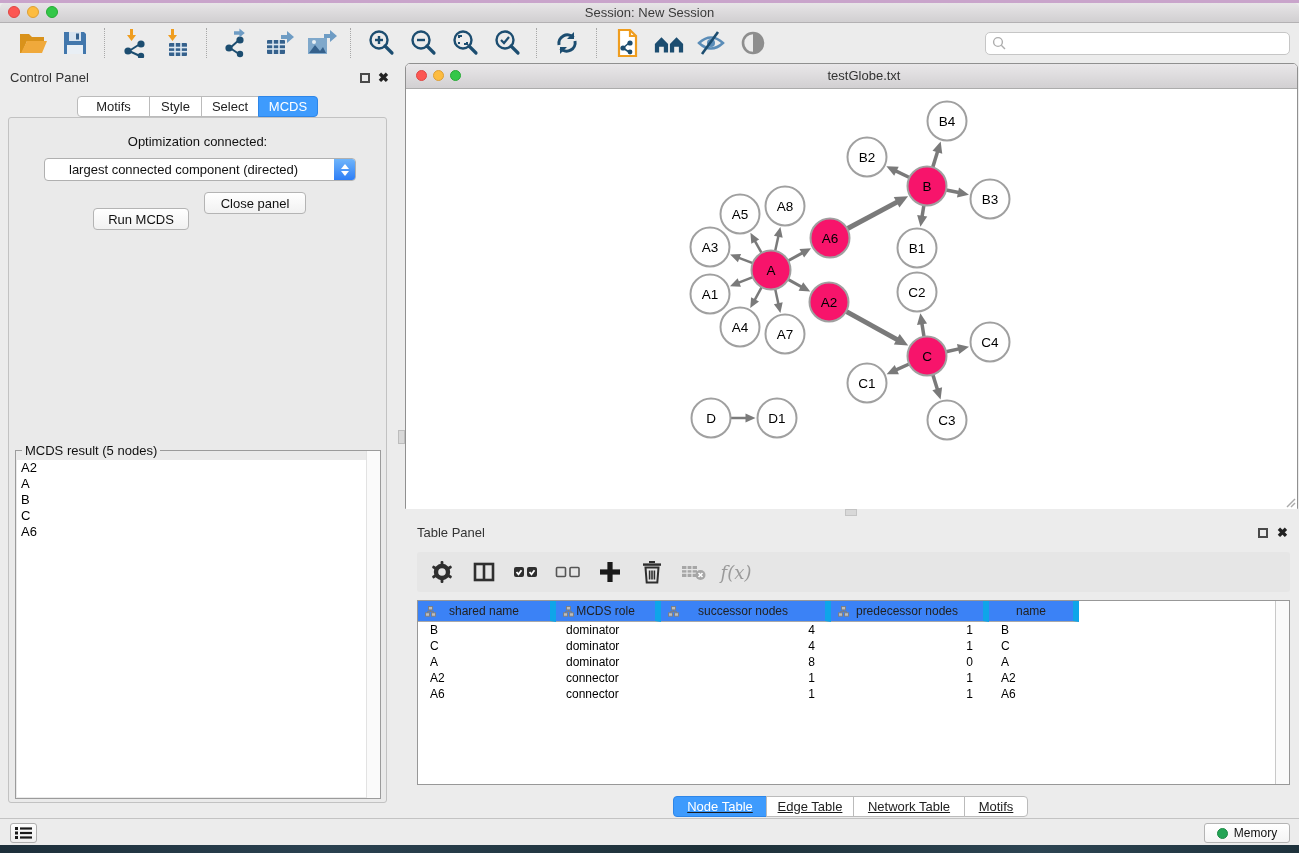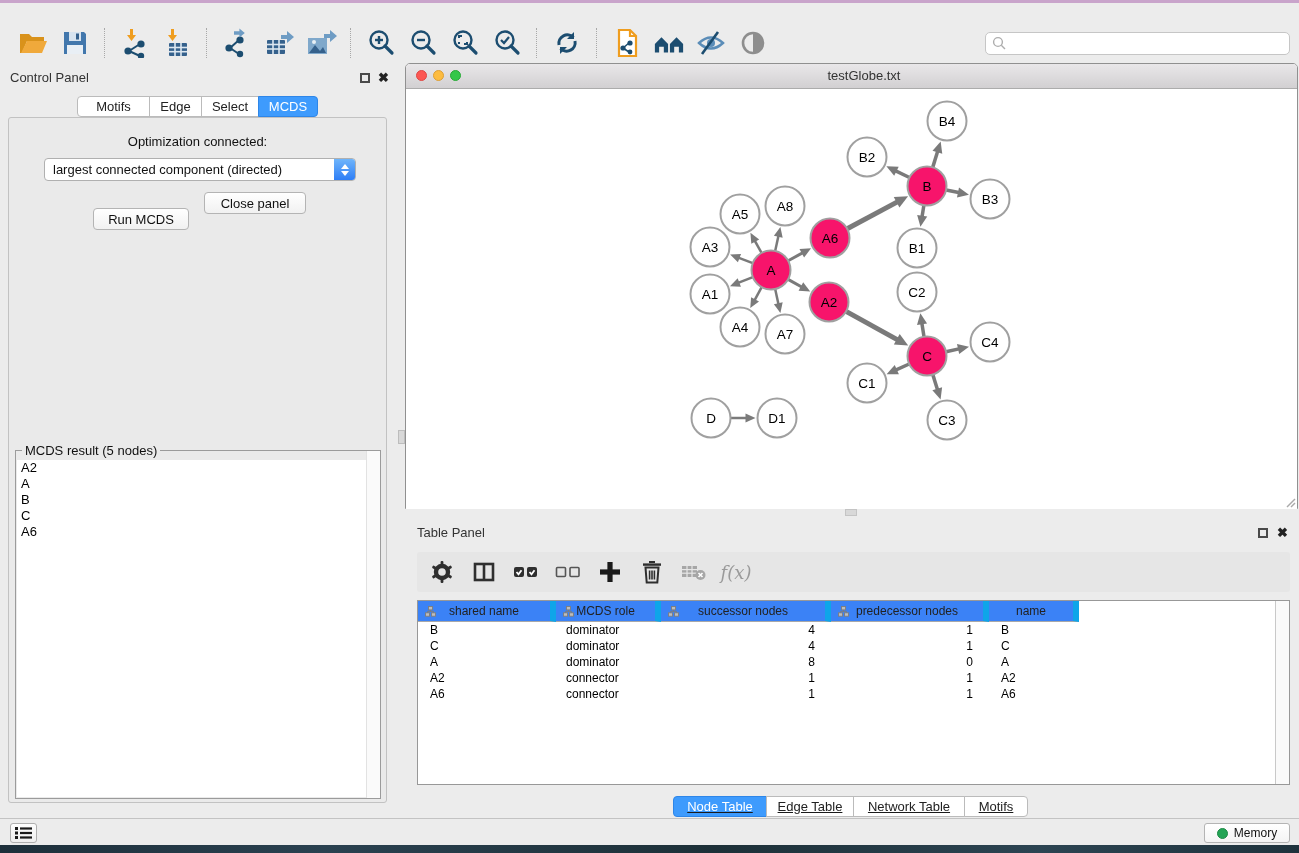--- a/index.html
+++ b/index.html
@@ -39,21 +39,21 @@
   .tab{height:21px;box-sizing:border-box;border:1px solid #BBB;background:#fff;
     font-size:13px;color:#222;display:flex;align-items:center;justify-content:center;margin-left:-1px;}
   .tab:first-child{border-radius:4px 0 0 4px;margin-left:0;}
   .tab:last-child{border-radius:0 4px 4px 0;}
   .tab.active{background:#3E9BFD;border-color:#2E86E8;color:#fff;}
   .cp-content{position:absolute;left:8px;top:55px;width:379px;height:686px;background:#EAEAEA;
     border:1px solid #C2C2C2;border-radius:3px;box-sizing:border-box;}
   .opt-label{position:absolute;left:0;right:0;top:16px;text-align:center;font-size:13px;color:#111;}
   .dropdown{position:absolute;left:35px;top:40px;width:312px;height:23px;background:#fff;
     border:1px solid #B0B0B0;border-radius:4px;box-sizing:border-box;display:flex;align-items:center;}
-  .dropdown .dd-text{flex:1;padding-left:8px;font-size:13px;color:#111;white-space:nowrap;overflow:hidden;}
+  .dropdown .dd-text{flex:1;padding-left:24px;font-size:13px;color:#111;white-space:nowrap;overflow:hidden;}
   .dd-stepper{width:21px;height:21px;border-radius:0 3px 3px 0;
     background:linear-gradient(#6FB5FB,#2E7EF6);display:flex;flex-direction:column;
     align-items:center;justify-content:center;gap:2px;}
   .dd-stepper .tri-up{width:0;height:0;border-left:4px solid transparent;border-right:4px solid transparent;border-bottom:5px solid #fff;}
   .dd-stepper .tri-down{width:0;height:0;border-left:4px solid transparent;border-right:4px solid transparent;border-top:5px solid #fff;}
   .mac-btn{position:absolute;height:22px;background:linear-gradient(#FFF,#F1F1F1);
     border:1px solid #B4B4B4;border-radius:4px;box-sizing:border-box;font-size:13px;color:#111;
     display:flex;align-items:center;justify-content:center;}
   .btn-run{left:84px;top:90px;width:96px;}
   .btn-close-panel{left:195px;top:74px;width:102px;}
@@ -107,20 +107,28 @@
   .memory-btn{position:absolute;right:9px;top:4px;width:86px;height:20px;background:linear-gradient(#FFFFFF,#F4F4F4);
     border:1px solid #B4B4B4;border-radius:3px;box-sizing:border-box;display:flex;align-items:center;justify-content:center;gap:6px;font-size:12px;color:#111;}
   .memory-dot{width:11px;height:11px;border-radius:50%;background:#23A455;border:1px solid #1D8A46;box-sizing:border-box;}
 </style>
 </head>
 <body>
 
 <div class="screen">
   <div class="desktop-top"></div>
 
+  <div class="titlebar">
+    <div class="lights">
+      <span class="light red"></span>
+      <span class="light yellow"></span>
+      <span class="light green"></span>
+    </div>
+    <div class="title">Session: New Session</div>
+  </div>
 
   <div class="toolbar">
     <span class="tb-icon">
       <svg width="30" height="28" viewBox="0 0 30 28">
           <path d="M2 5 h9 l3 3 h12 v4 H9 L4 24 H2 z" fill="#D9921B"></path>
           <path d="M9 12 h20 l-5 12 H3 z" fill="#F0A93B"></path>
         </svg>
     </span>
     <span class="tb-icon">
       <svg width="28" height="28" viewBox="0 0 28 28">
@@ -272,21 +280,21 @@
     </div>
   </div>
 
   <div class="control-panel">
     <div class="cp-title">Control Panel</div>
     <span class="float-btn cp-float"></span>
     <span class="close-btn cp-close">✖</span>
 
     <div class="tabs cp-tabs">
       <div class="tab" style="width:73px">Motifs</div>
-      <div class="tab" style="width:53px">Edge</div>
+      <div class="tab" style="width:53px">Style</div>
       <div class="tab" style="width:58px">Select</div>
       <div class="tab active" style="width:60px">MCDS</div>
     </div>
 
     <div class="cp-content">
       <div class="opt-label">Optimization connected:</div>
       <div class="dropdown">
         <span class="dd-text">largest connected component (directed)</span>
         <span class="dd-stepper">
             <span class="tri-up"></span>

